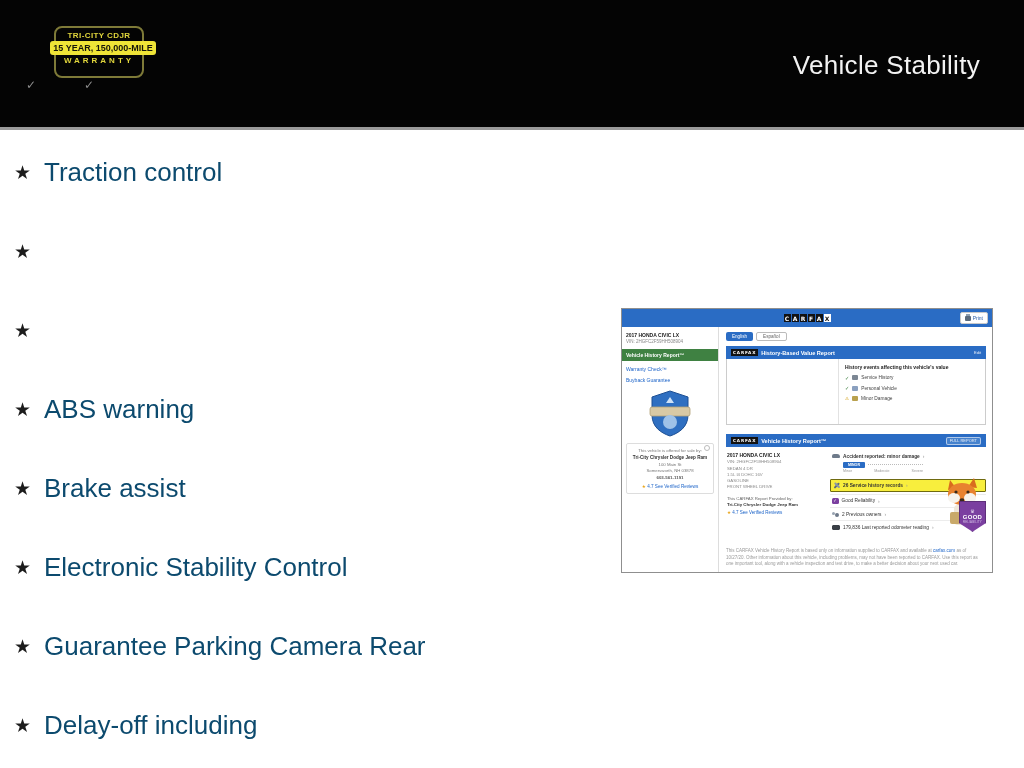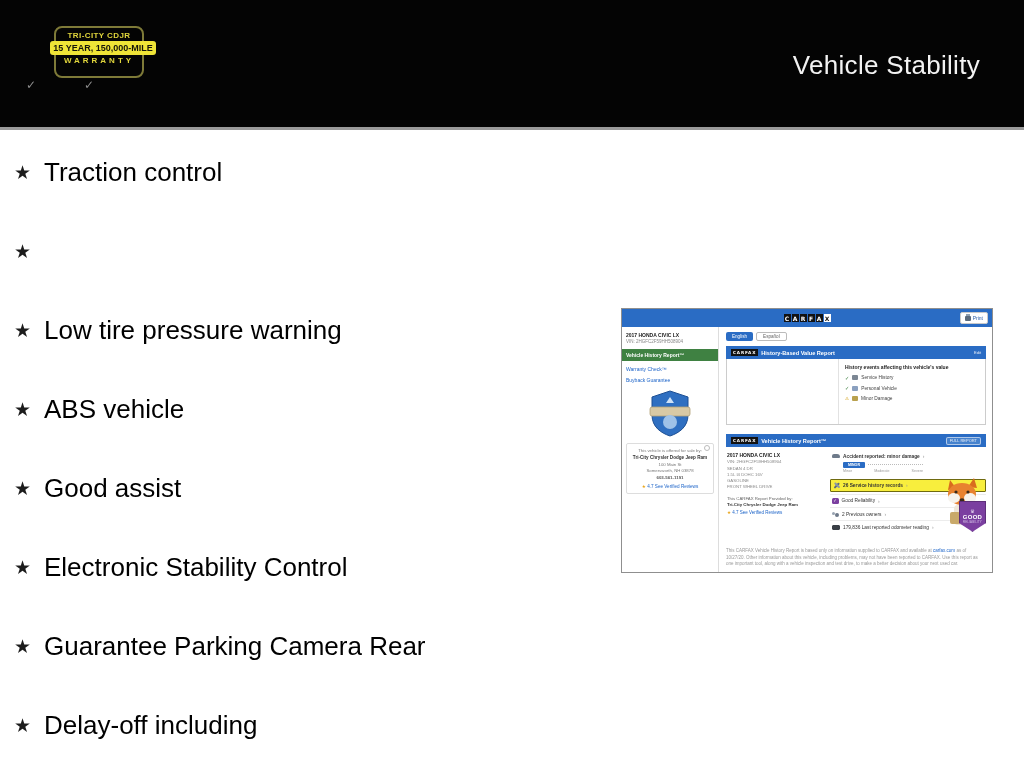--- a/index.html
+++ b/index.html
@@ -20,21 +20,21 @@
   .logo-band { position:relative; left:-6px; width:106px; background:#efe437; border-radius:3px;
     color:#15150a; font-weight:bold; font-size:9px; padding:2px 0; margin-top:1px; white-space:nowrap; }
   .logo-line3 { color:#e0d53c; font-weight:bold; font-size:8px; letter-spacing:3px; margin-top:1px; }
   .hdr-check { position:absolute; top:78px; color:#8d8d8d; font-size:12px; font-family:"DejaVu Sans",sans-serif; }
   .hdr-check.c1 { left:26px; } .hdr-check.c2 { left:84px; }
 
   
   .features { position:absolute; top:130px; left:14px; list-style:none; padding-top:26px; }
   .features li { display:flex; align-items:center; height:32px; margin-bottom:47px; }
   .feat-star { font-family:"DejaVu Sans",sans-serif; font-size:19px; color:#1c1c1c; width:30px; }
-  .feat-text { font-size:26px; color:#000000; }
+  .feat-text { font-size:26px; color:#0c4a6e; }
 
   
   .carfax { position:absolute; left:621px; top:308px; width:372px; height:265px;
     border:1px solid #8f8f8f; background:#fff; display:flex; flex-direction:column;
     font-size:5px; color:#333; overflow:hidden; }
 
   .cfx-topbar { position:relative; height:18px; background:#2a6cc4; display:flex; align-items:center; justify-content:center; flex:0 0 auto; }
   .cfx-logo { display:flex; gap:1px; }
   .cfx-letter { width:7px; height:8px; background:#121212; color:#fff; font-weight:bold; font-size:6px;
     display:flex; align-items:center; justify-content:center; font-family:"DejaVu Sans",sans-serif; }
@@ -150,29 +150,28 @@
 <ul class="features">
   <li>
     <span class="feat-star">★</span>
     <span class="feat-text">Traction control</span>
   </li>
   <li>
     <span class="feat-star">★</span>
   </li>
   <li>
     <span class="feat-star">★</span>
-    <span class="feat-text">Low tire pressure warning</span>
-  </li>
-  <li>
-    <span class="feat-star">★</span>
-    <span class="feat-text">ABS vehicle</span>
-  </li>
-  <li>
-    <span class="feat-star">★</span>
-    <span class="feat-text">Good assist</span>
+  </li>
+  <li>
+    <span class="feat-star">★</span>
+    <span class="feat-text">ABS warning</span>
+  </li>
+  <li>
+    <span class="feat-star">★</span>
+    <span class="feat-text">Brake assist</span>
   </li>
   <li>
     <span class="feat-star">★</span>
     <span class="feat-text">Electronic Stability Control</span>
   </li>
   <li>
     <span class="feat-star">★</span>
     <span class="feat-text">Guarantee Parking Camera Rear</span>
   </li>
   <li>

